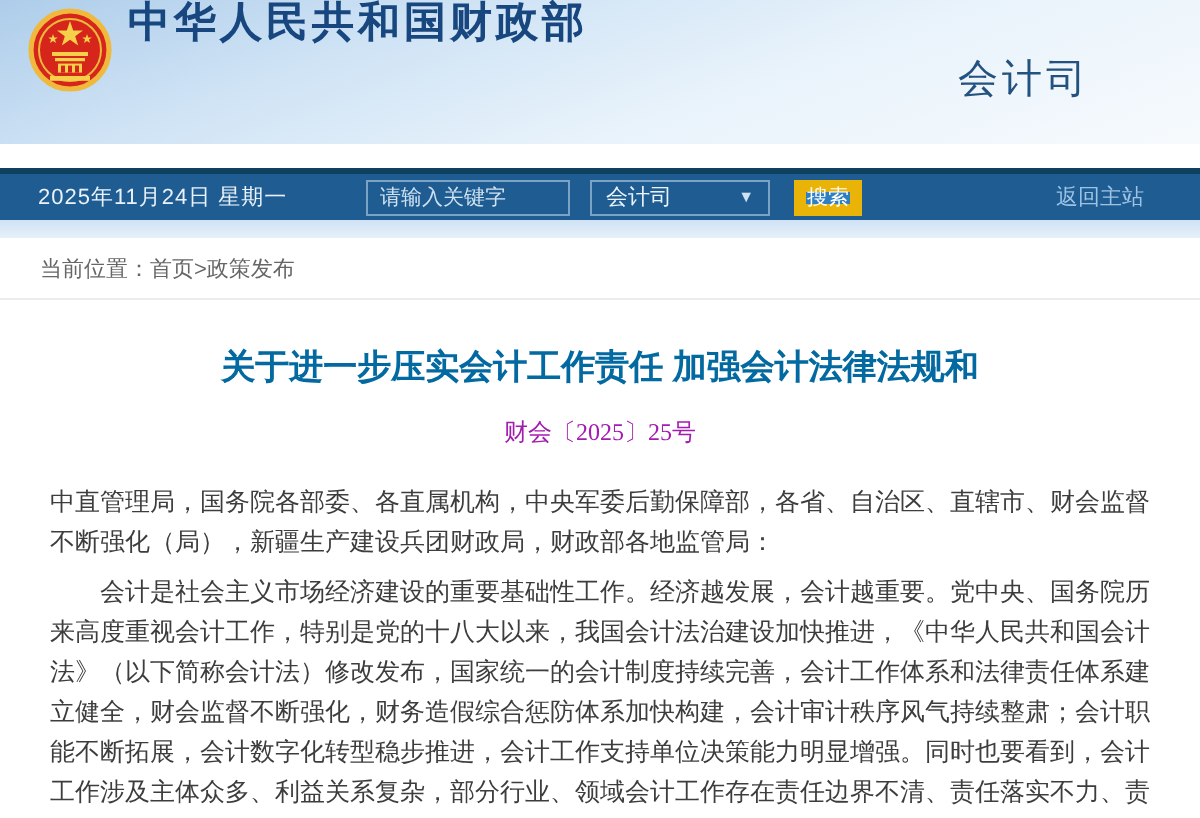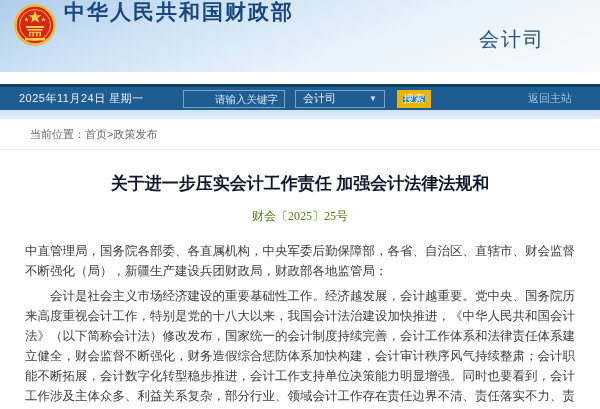--- a/index.html
+++ b/index.html
@@ -60,21 +60,20 @@
     width: 102px;
     height: 18px;
     background: transparent;
     border: 1px solid #7aa3c6;
     color: #dcebf7;
     font-size: 10.5px;
     padding: 0 6px;
     margin-left: 14px;
     outline: none;
     font-family: "Liberation Sans", sans-serif;
-    text-align: right;
   }
   .search-input::placeholder { color: #cfe2f2; opacity: 1; }
   .scope-select {
     width: 90px;
     height: 18px;
     border: 1px solid #7aa3c6;
     margin-left: 10px;
     display: flex;
     align-items: center;
     justify-content: space-between;
@@ -102,41 +101,41 @@
     color: #9cc3e4;
     cursor: pointer;
   }
 
   
   .sub-strip { height: 9px; background: linear-gradient(180deg, #cfe2f4, #e6f1fa); }
 
   
   .content { background: #ffffff; height: 302px; }
   .breadcrumb {
-    padding: 8px 30px 7px;
+    padding: 8px 20px 7px;
     font-size: 11px;
     color: #666666;
     border-bottom: 1px solid #ececec;
   }
   .breadcrumb .crumb-path { color: #666666; cursor: pointer; }
 
   .article { padding: 0 25px; }
   .article-title {
     margin-top: 19px;
     text-align: center;
     font-size: 17px;
     font-weight: bold;
-    color: #0f172a;
+    color: #0369a1;
     line-height: 30px;
   }
   .doc-number {
     text-align: center;
     margin-top: 9px;
     font-size: 12px;
-    color: #4d7c0f;
+    color: #a21caf;
     font-family: "Liberation Serif", "DejaVu Serif", serif;
   }
   .body-text {
     margin-top: 16px;
     font-family: "Liberation Serif", "DejaVu Serif", serif;
     font-size: 12.5px;
     line-height: 20px;
     color: #3d3d3d;
     text-align: justify;
   }

